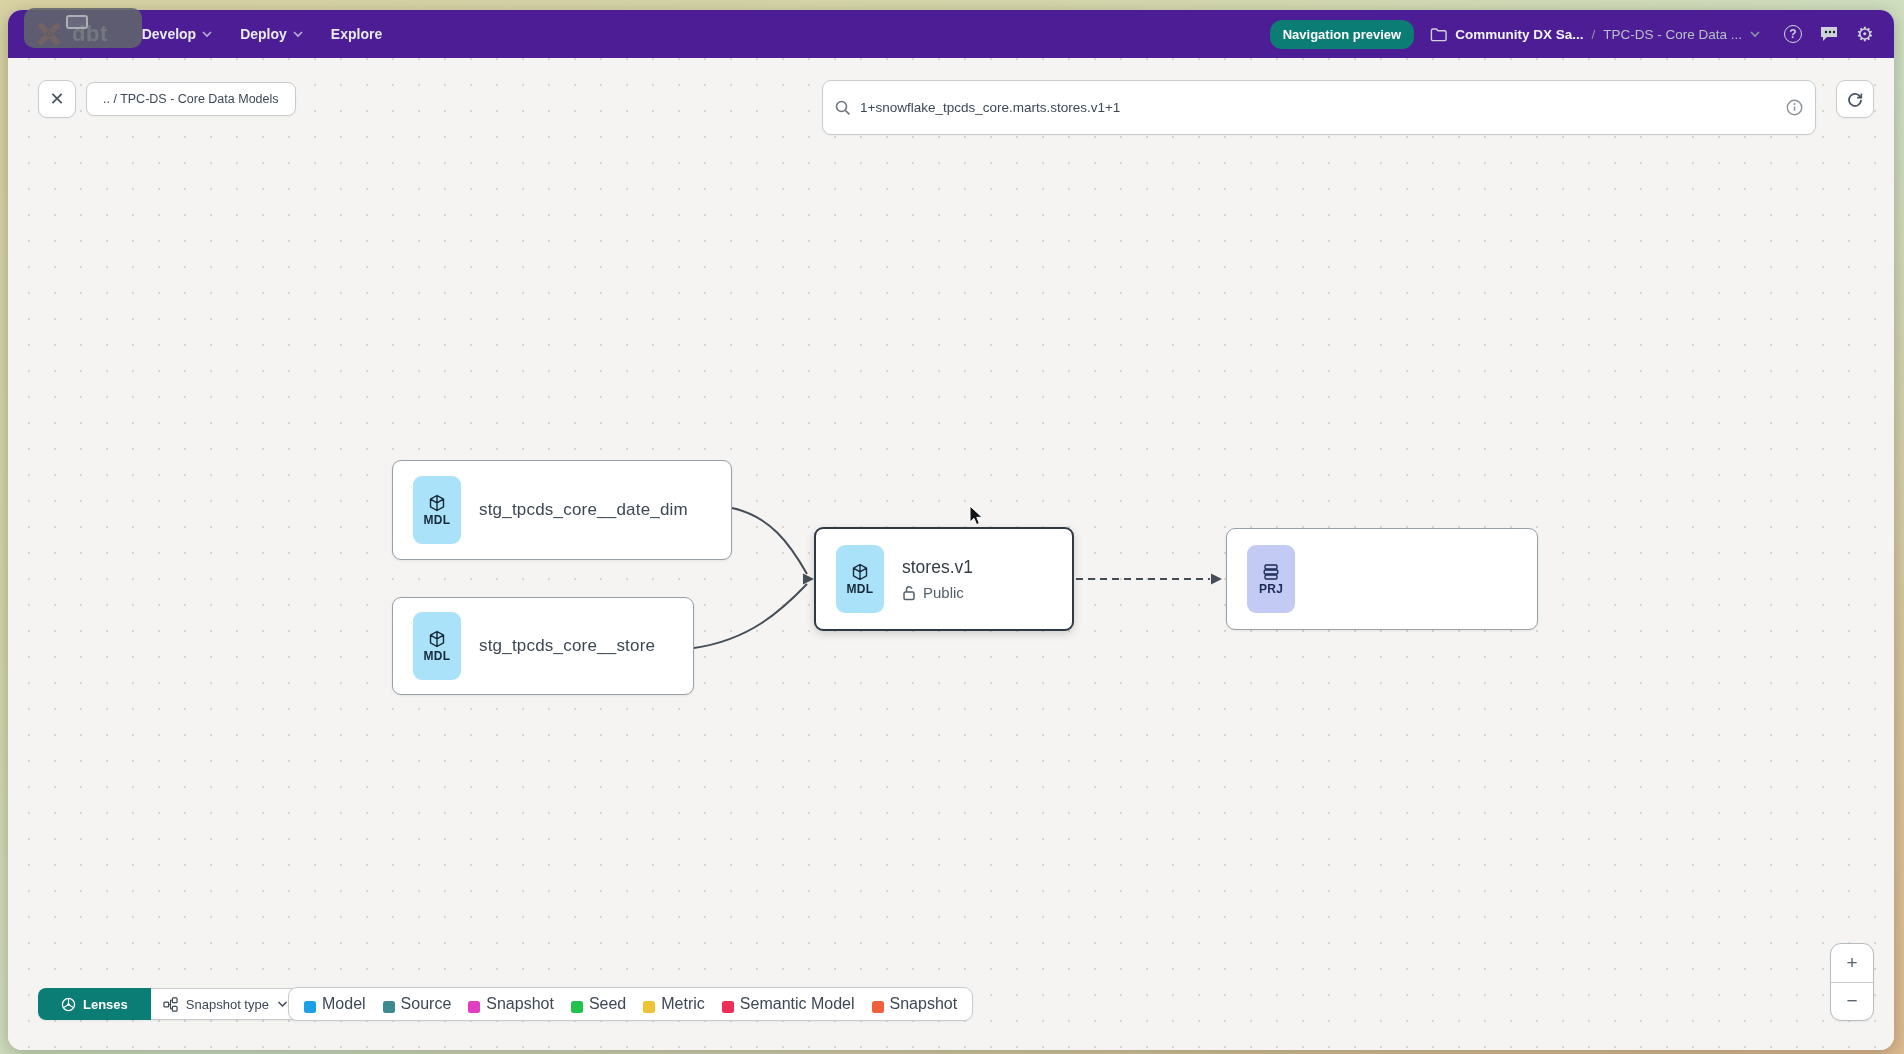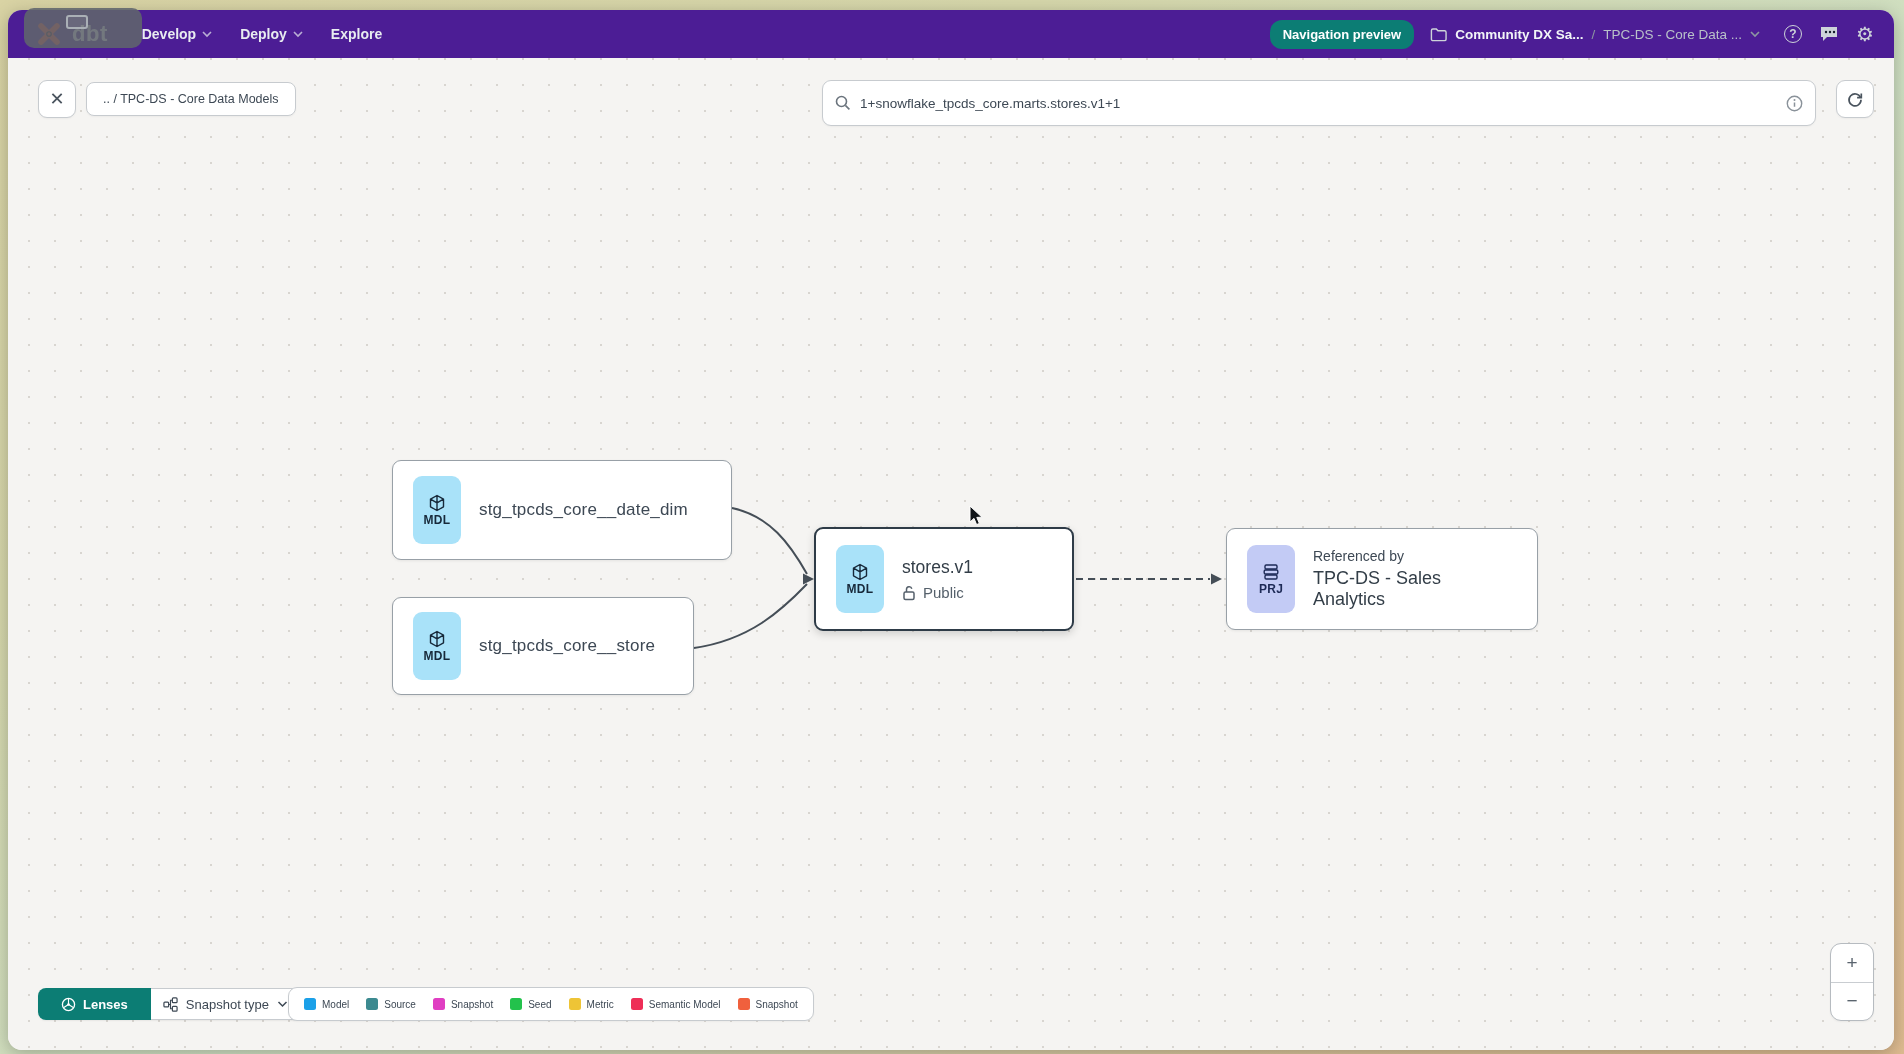--- a/index.html
+++ b/index.html
@@ -51,21 +51,21 @@
 
   
   .tool-btn { position:absolute; background:#fff; border:1px solid #c7cbcf; border-radius:9px;
     display:flex; align-items:center; justify-content:center; cursor:pointer; color:#4a545e;
     box-shadow:0 1px 2px rgba(0,0,0,.04); }
   .close-btn { left:30px; top:22px; width:38px; height:38px; font-size:18px; }
   .path-chip { position:absolute; left:78px; top:24px; height:34px; background:#fff;
     border:1px solid #c7cbcf; border-radius:8px; display:flex; align-items:center;
     padding:0 16px; font-size:12.5px; color:#3d4854; cursor:pointer;
     box-shadow:0 1px 2px rgba(0,0,0,.04); }
-  .search-bar { position:absolute; left:814px; top:22px; width:994px; height:46px;
+  .search-bar { position:absolute; left:814px; top:22px; width:994px; height:55px;
     background:#fff; border:1px solid #c7cbcf; border-radius:9px; display:flex;
     align-items:center; padding:0 12px; box-shadow:0 1px 2px rgba(0,0,0,.04); }
   .search-bar svg { flex:none; }
   .search-input { flex:1; border:none; outline:none; font-size:13.5px; color:#3d4854;
     margin-left:9px; font-family:inherit; background:transparent; }
   .refresh-btn { left:1828px; top:22px; width:38px; height:38px; }
 
   
   .node { position:absolute; background:#fff; border:1px solid #98a0a7; border-radius:9px;
     display:flex; align-items:center; padding:0 20px; gap:18px; cursor:pointer;
@@ -93,21 +93,21 @@
   .lens-group { position:absolute; left:30px; top:930px; height:32px; display:flex;
     border-radius:8px; box-shadow:0 1px 2px rgba(0,0,0,.06); }
   .lenses-btn { display:flex; align-items:center; gap:7px; background:#0c7d74; color:#fff;
     font-size:13px; font-weight:700; padding:0 23px; border-radius:8px 0 0 8px; cursor:pointer; }
   .resource-btn { display:flex; align-items:center; gap:8px; background:#fff; color:#3d4854;
     font-size:13px; padding:0 12px; border:1px solid #c7cbcf; border-left:none;
     border-radius:0 8px 8px 0; cursor:pointer; }
   .legend { position:absolute; left:280px; top:929px; height:34px; background:#fff;
     border:1px solid #c7cbcf; border-radius:9px; display:flex; align-items:center;
     gap:17px; padding:0 15px; box-shadow:0 1px 2px rgba(0,0,0,.04); }
-  .legend-item { display:flex; align-items:center; gap:6px; font-size:10px; color:#3d4854; }
+  .legend-item { display:flex; align-items:flex-end; gap:6px; font-size:16px; color:#3d4854; }
   .swatch { width:12px; height:12px; border-radius:2.5px; }
 
   .zoom-ctrl { position:absolute; right:20px; top:885px; width:44px; height:78px;
     background:#fff; border:1px solid #b6bbc0; border-radius:11px; display:flex;
     flex-direction:column; overflow:hidden; box-shadow:0 1px 2px rgba(0,0,0,.05); }
   .zoom-btn { flex:1; display:flex; align-items:center; justify-content:center;
     font-size:19px; color:#5a646e; cursor:pointer; }
   .zoom-btn:first-child { border-bottom:1px solid #c9cdd1; }
 </style>
 </head>
@@ -258,24 +258,20 @@
 
       <div class="node node-prj">
         <div class="node-badge badge-prj">
           <svg width="18" height="18" viewBox="0 0 18 18">
               <rect x="3" y="2" width="12" height="4" rx="1.2" fill="none" stroke="#1d2a56" stroke-width="1.4"></rect>
               <rect x="2.2" y="7" width="13.6" height="4" rx="1.2" fill="none" stroke="#1d2a56" stroke-width="1.4"></rect>
               <rect x="3" y="12" width="12" height="4" rx="1.2" fill="none" stroke="#1d2a56" stroke-width="1.4"></rect>
             </svg>
           <span class="badge-label">PRJ</span>
         </div>
-        <div>
-          <div class="node-eyebrow">Referenced by</div>
-          <div class="node-big">TPC-DS - Sales Analytics</div>
-        </div>
       </div>
 
       <svg class="cursor" viewBox="0 0 18 22">
         <path d="M2 1 L2 17 L6 13.4 L8.6 19.6 L11.4 18.4 L8.8 12.4 L14 12.2 Z" fill="#101418" stroke="#fff" stroke-width="1"></path>
       </svg>
 
       <div class="lens-group">
         <div class="lenses-btn">
           <svg width="15" height="15" viewBox="0 0 16 16">
               <circle cx="8" cy="8" r="6.5" fill="none" stroke="#fff" stroke-width="1.4"></circle>

